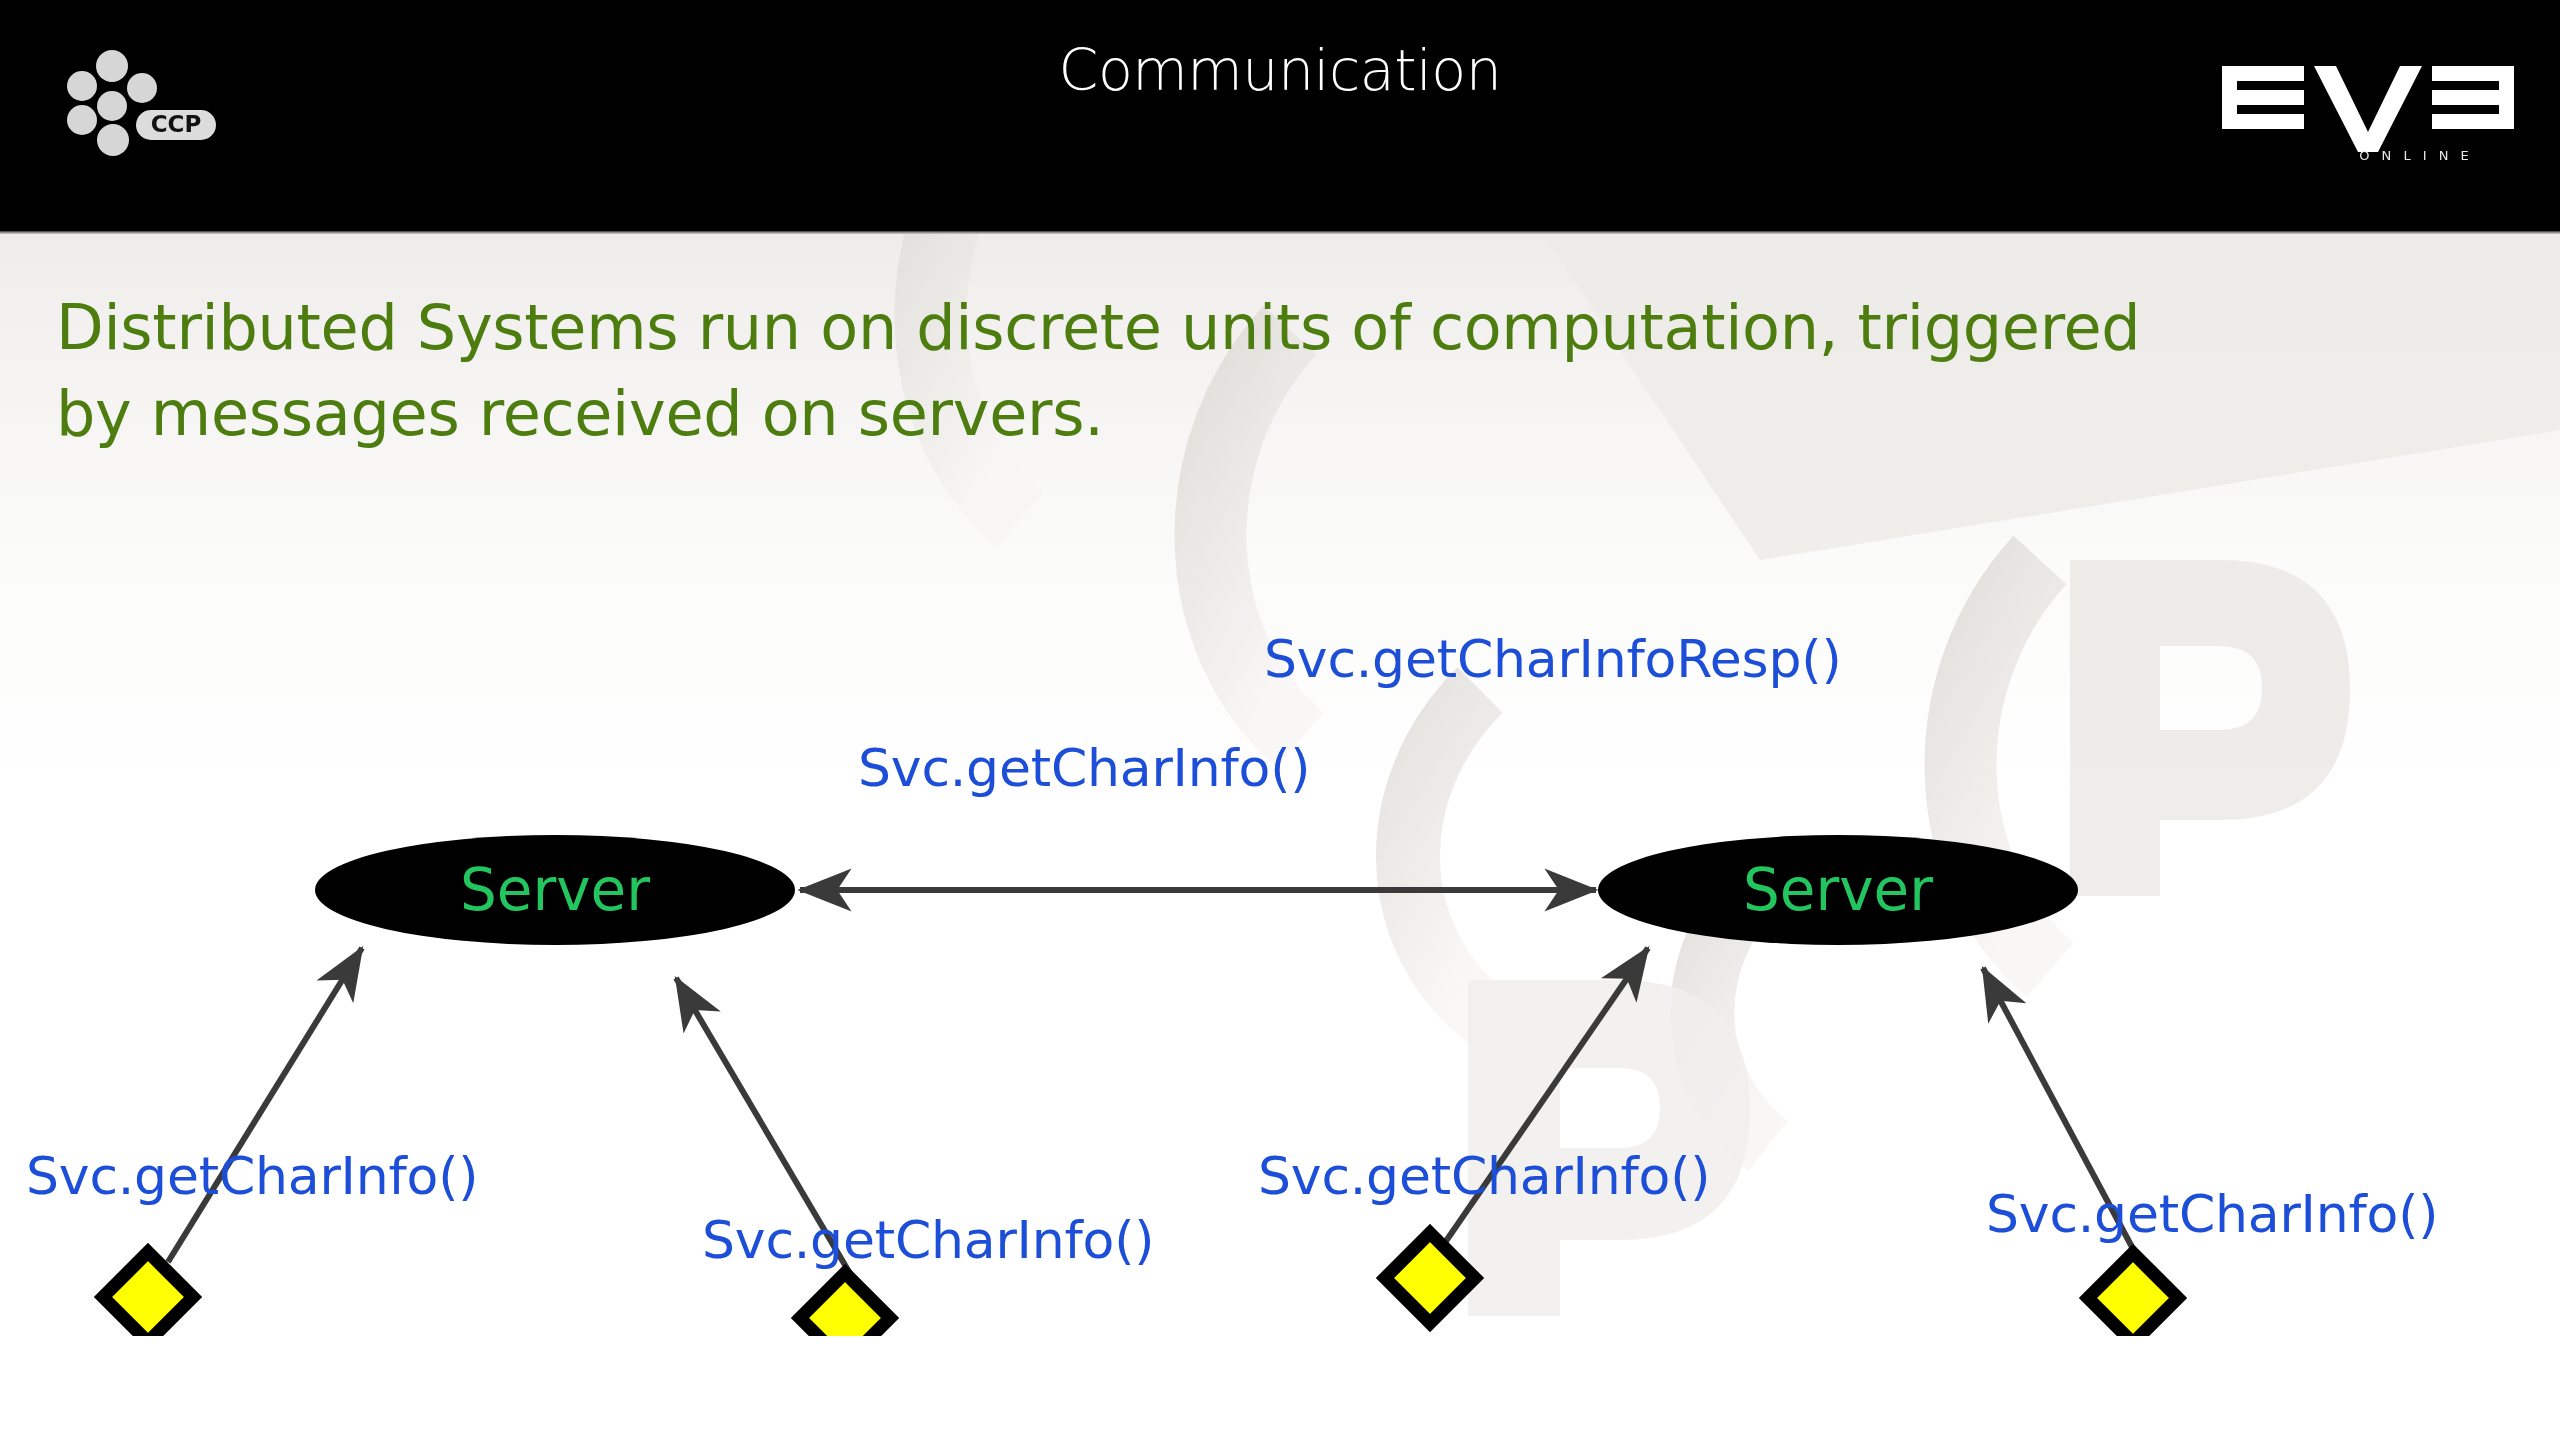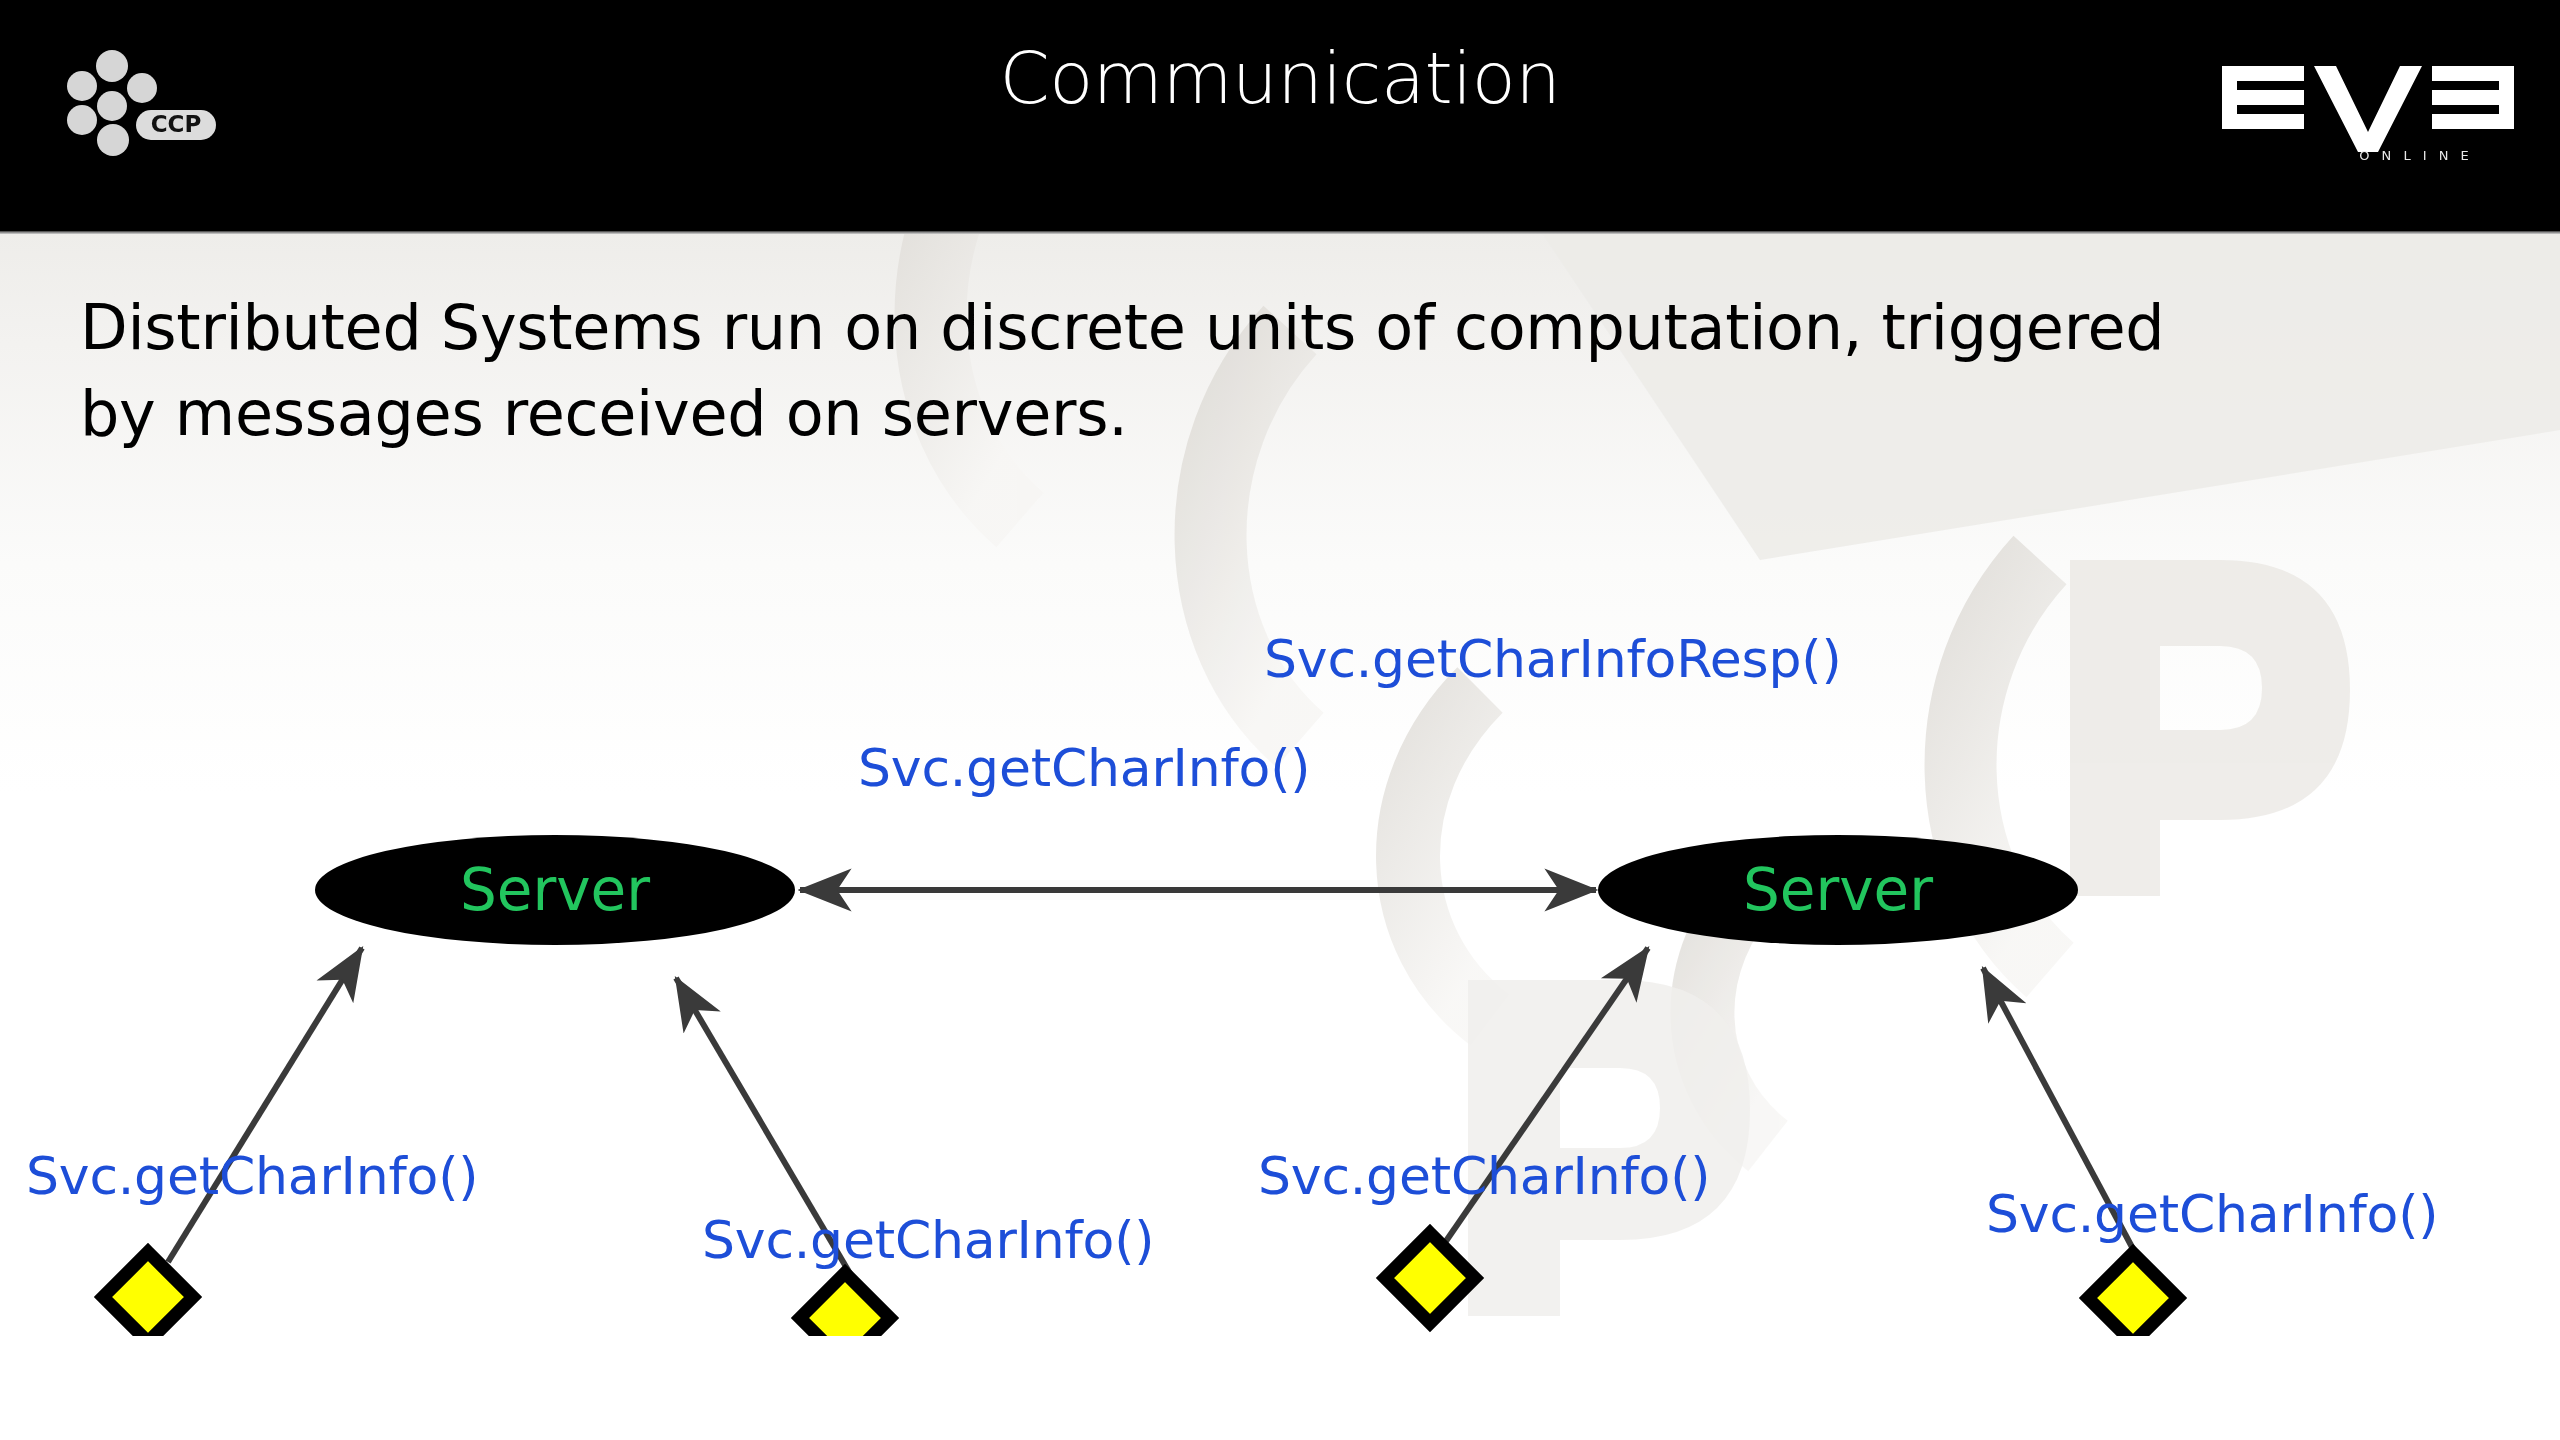--- a/index.html
+++ b/index.html
@@ -62,21 +62,21 @@
     background: linear-gradient(180deg, #3a3a3a 0%, #8f8f8f 50%, #cfcfcf 100%);
   }
   .slide-title {
     position: absolute;
     left: 0; top: 42px;
     width: 2560px;
     text-align: center;
     color: #ffffff;
     font-family: "DejaVu Sans", sans-serif;
     font-weight: 300;
-    font-size: 72px;
+    font-size: 57px;
     letter-spacing: -0.5px;
     line-height: 1;
     white-space: nowrap;
   }
 
   
   .ccp-logo {
     position: absolute;
     left: 56px;
     top: 48px;
@@ -91,27 +91,26 @@
     width: 300px;
     height: 120px;
   }
 
   
   .body-text {
     position: absolute;
     left: 56px;
     top: 285px;
     width: 2110px;
-    color: #000000;
+    color: #4d7c0f;
     font-family: "DejaVu Sans", sans-serif;
     font-size: 62px;
     font-weight: 400;
     line-height: 1.38;
     letter-spacing: -0.3px;
-    margin-left: 24px;
   }
 
   
   .diagram {
     position: absolute;
     left: 0; top: 0;
     width: 2560px;
     height: 1440px;
   }
   .node-ellipse {

